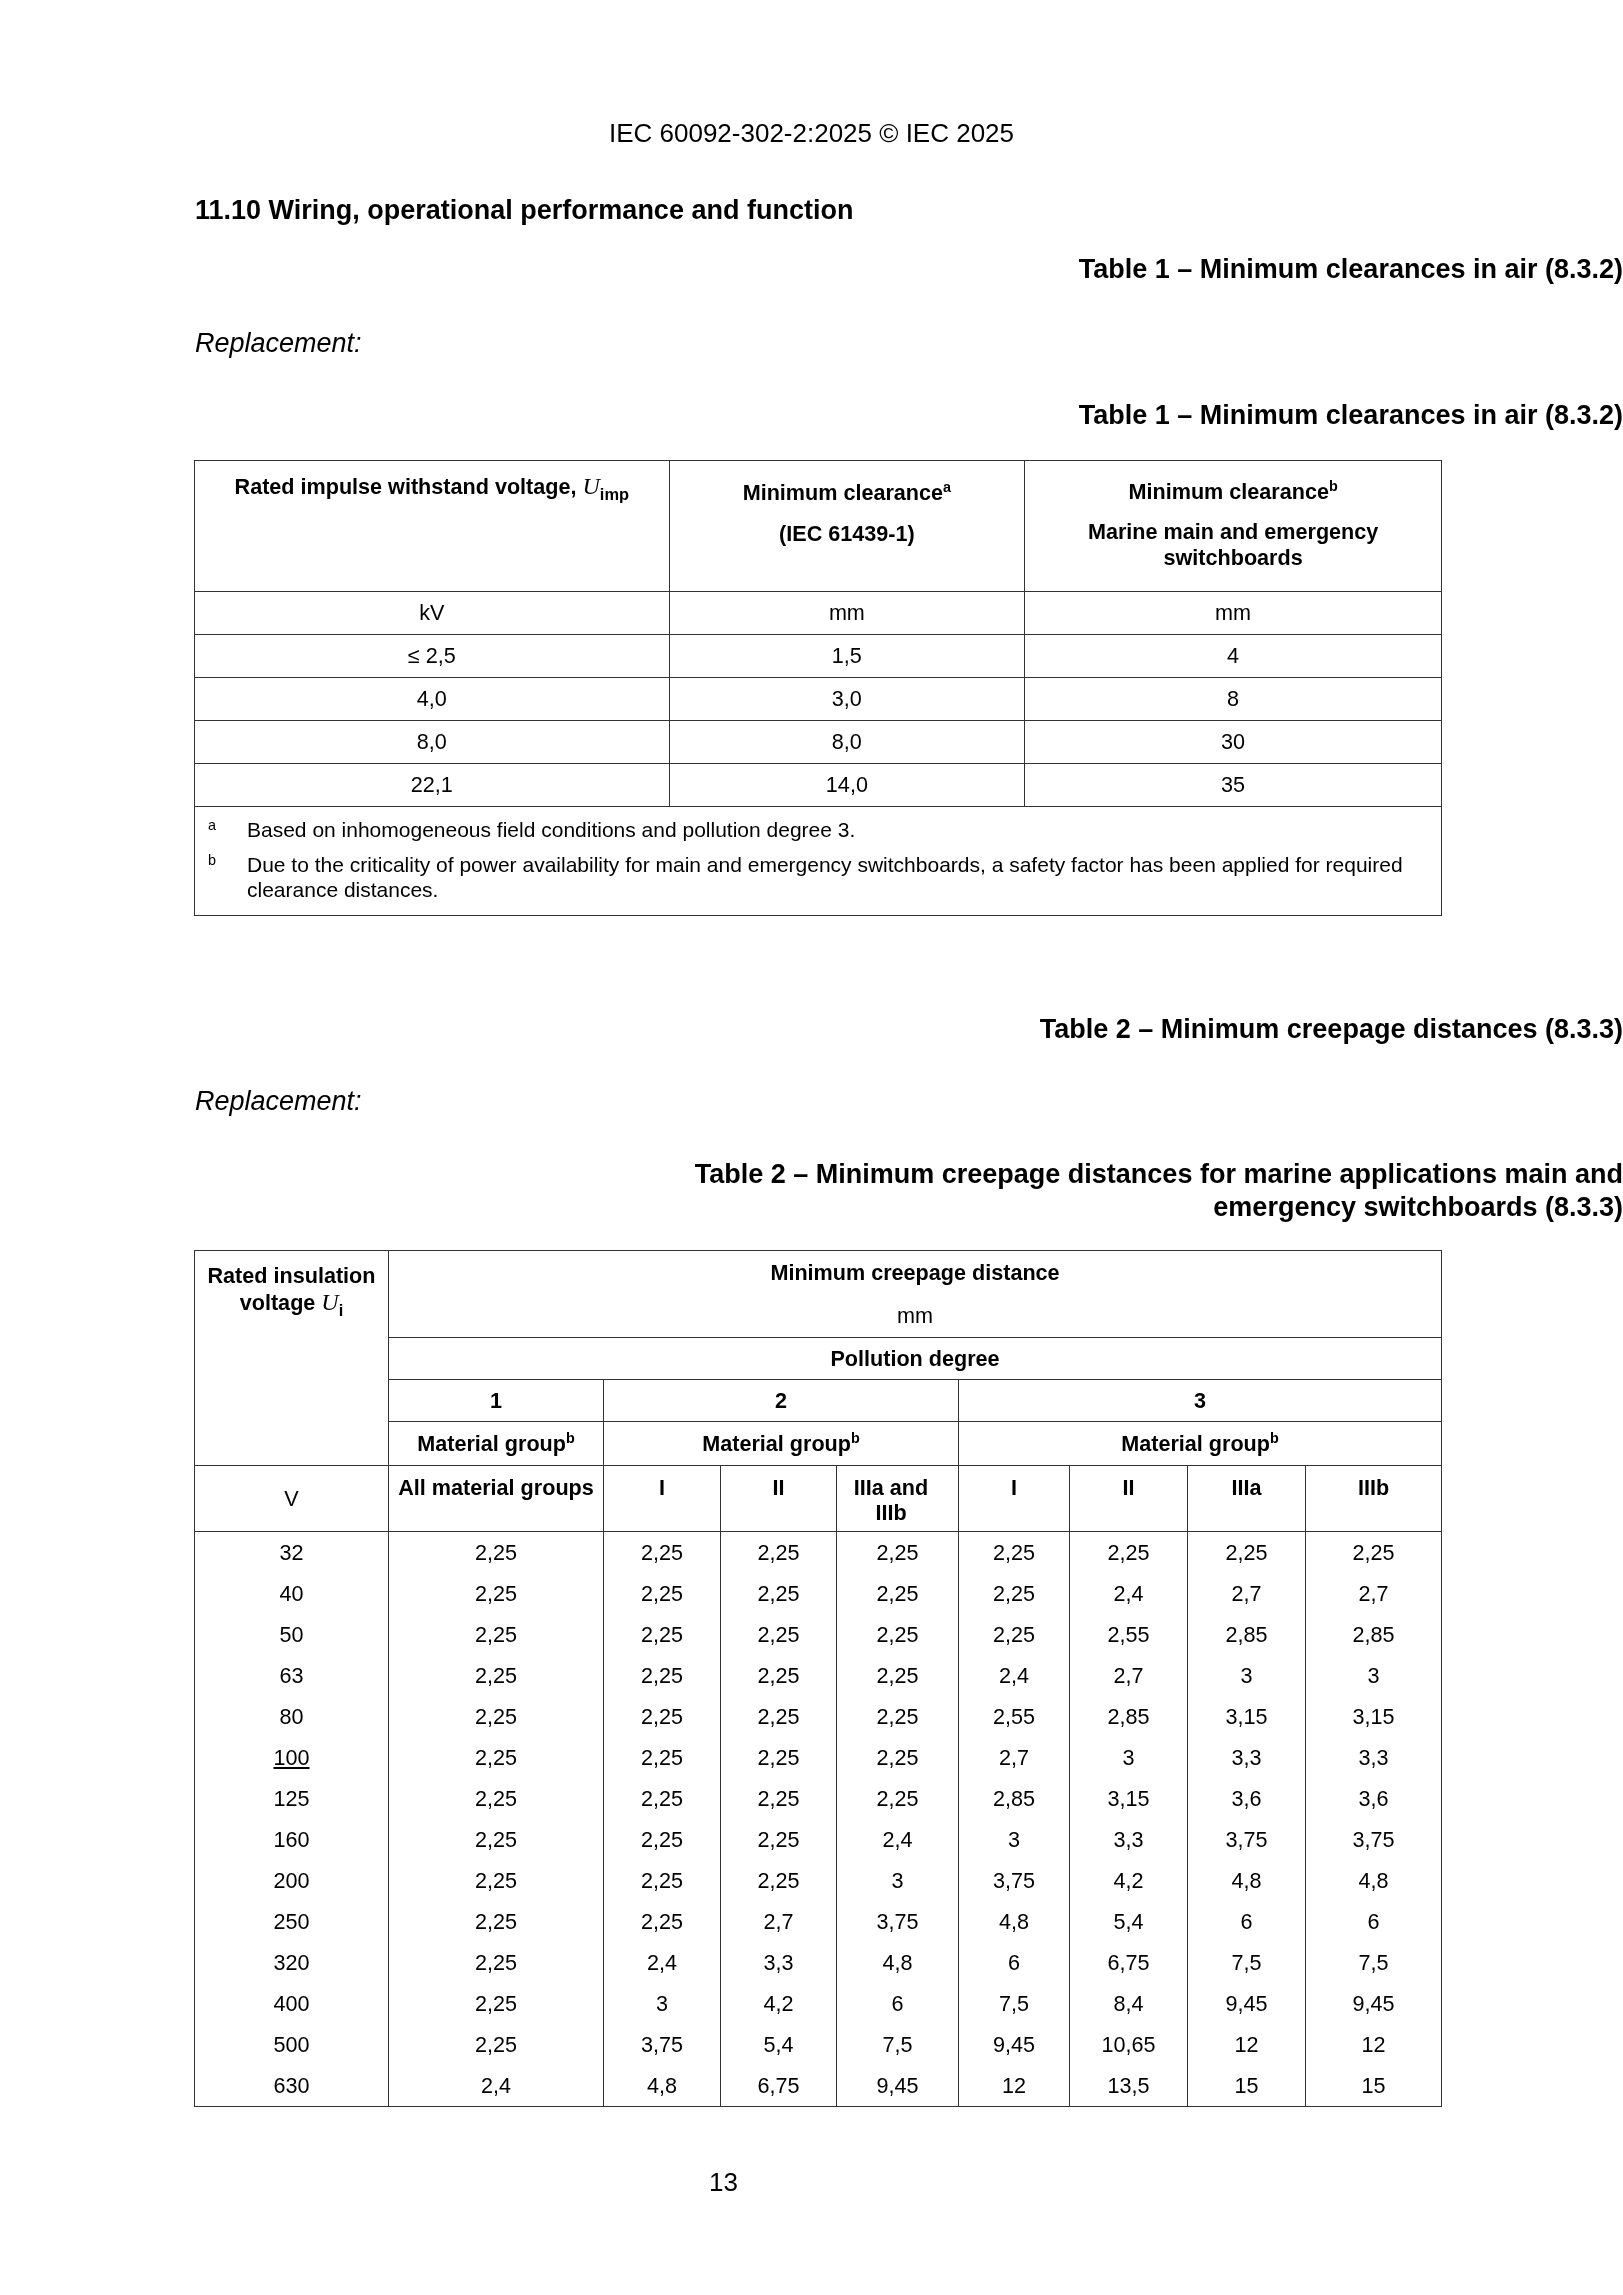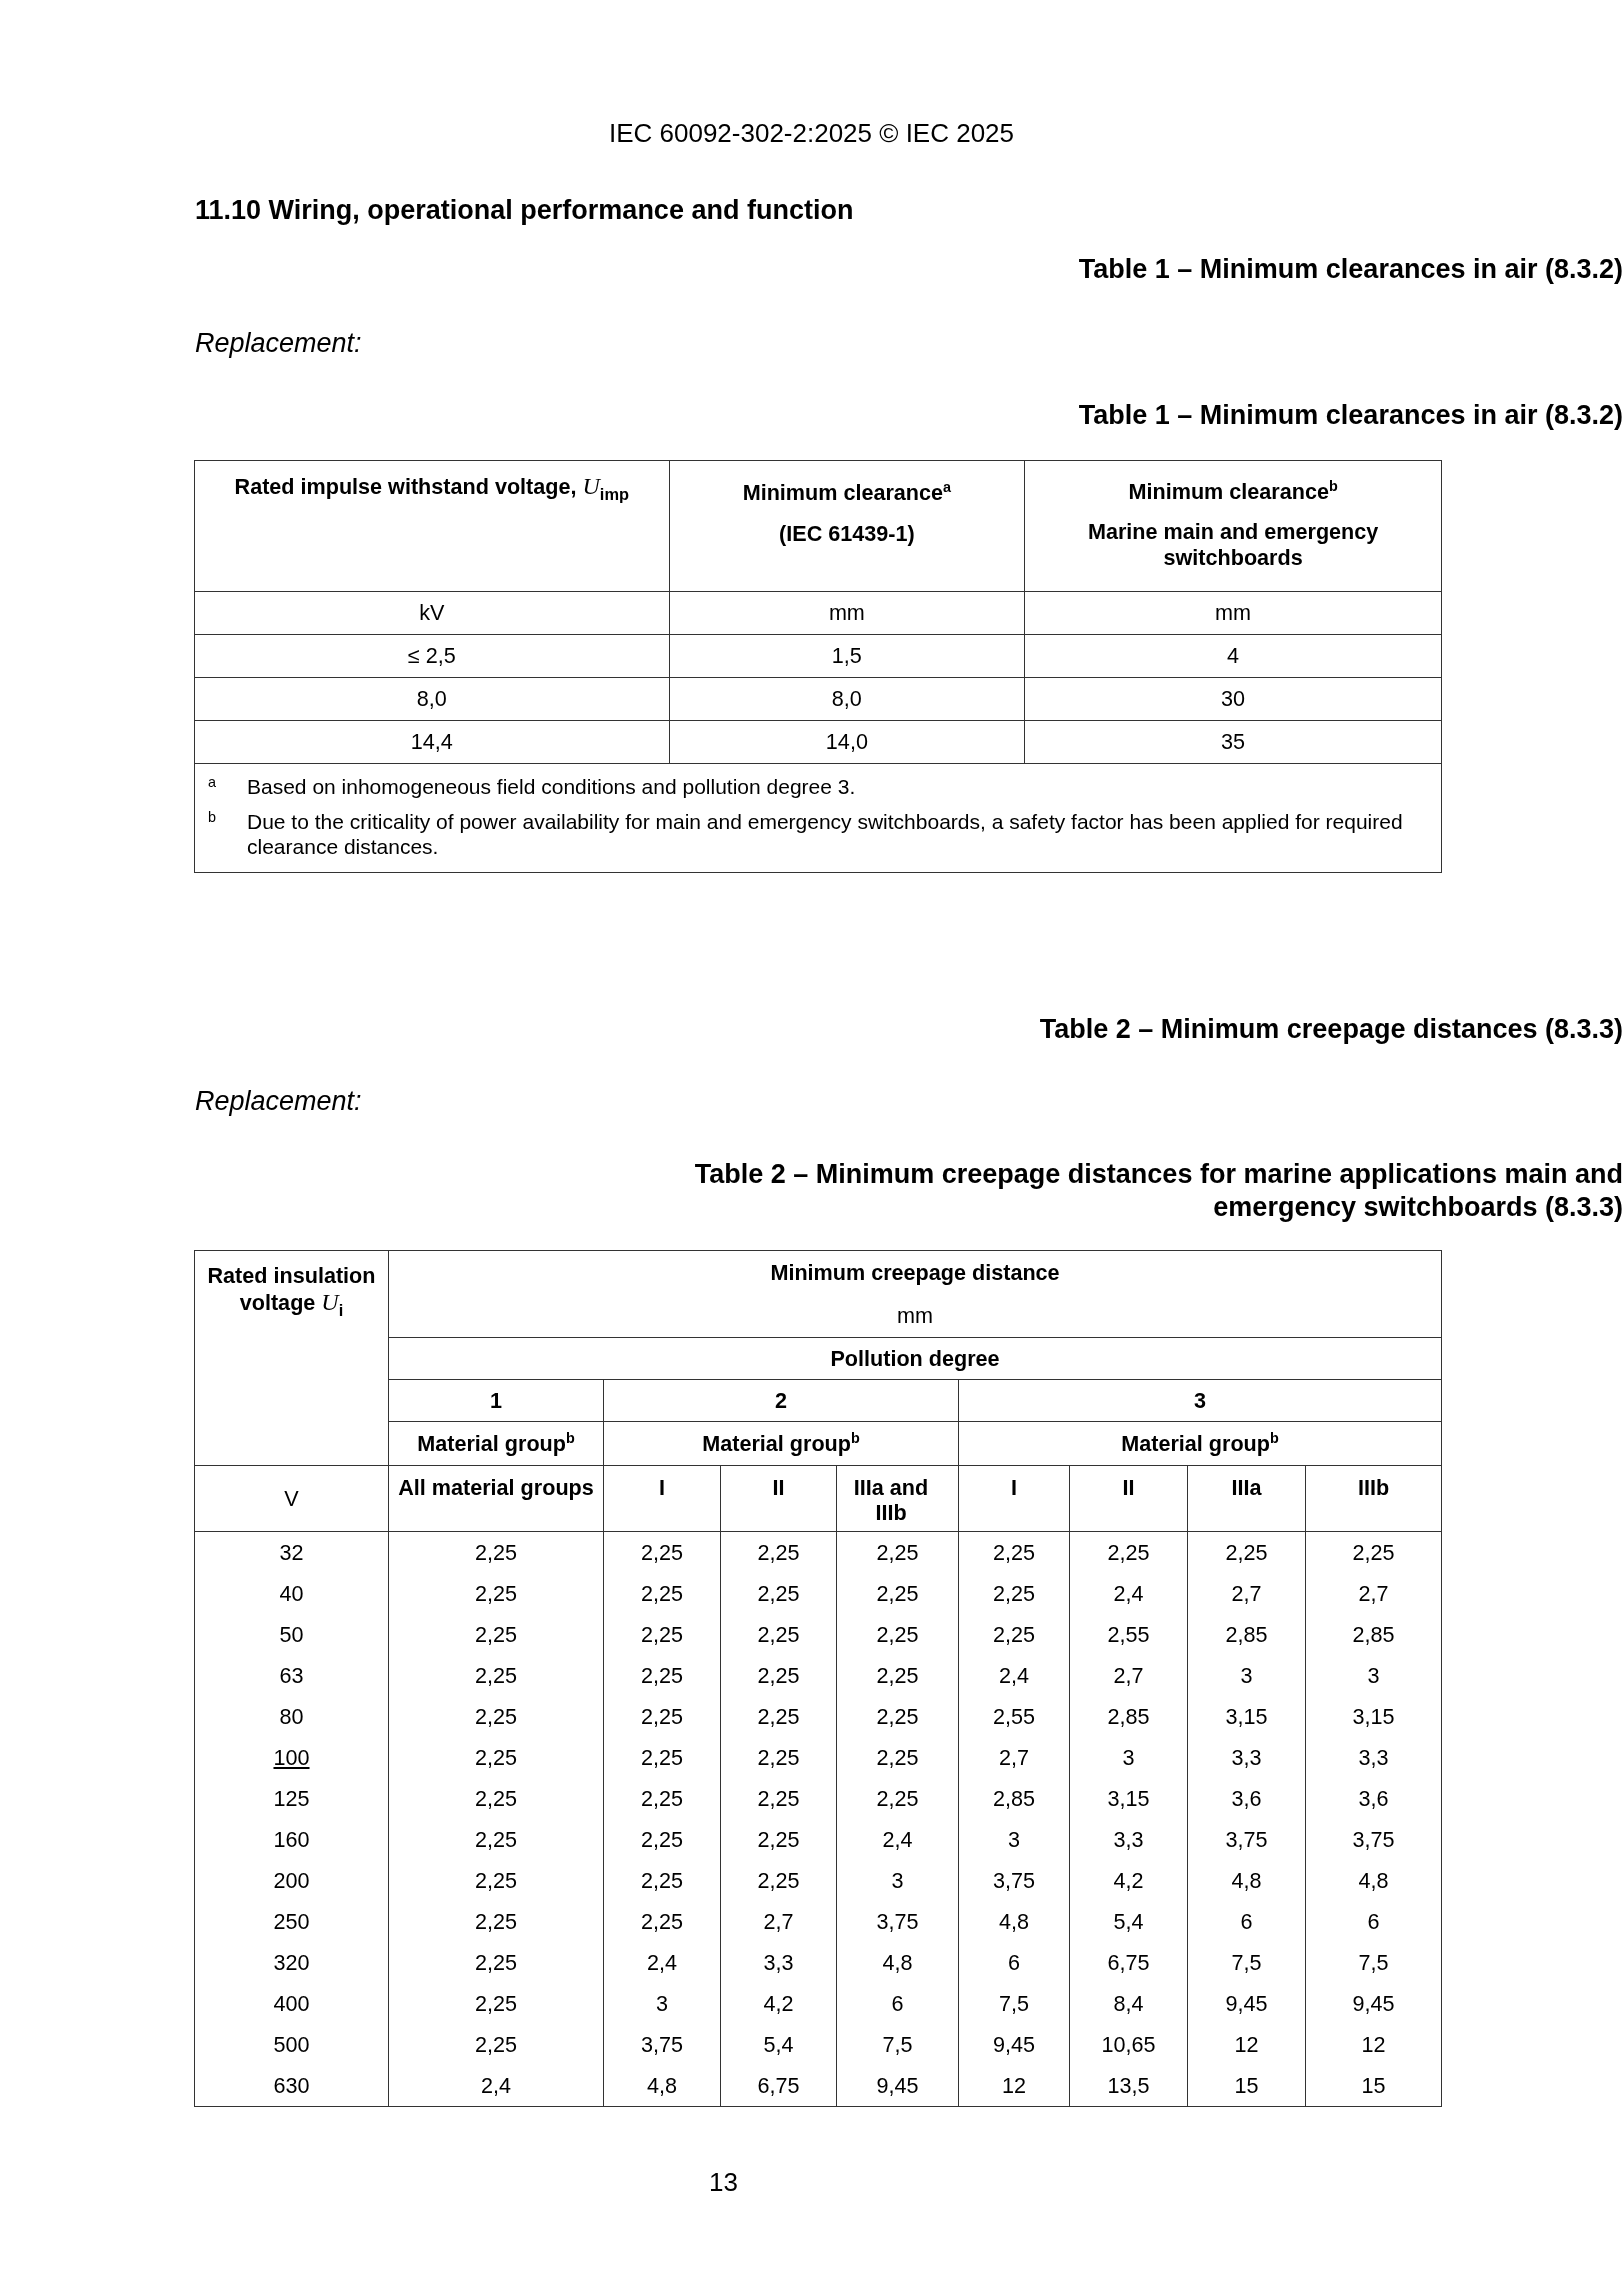--- a/index.html
+++ b/index.html
@@ -61,26 +61,31 @@
     <td style="height:37px; border-top:none;">kV</td>
     <td style="border-top:none;">mm</td>
     <td style="border-top:none;">mm</td>
   </tr>
   <tr>
         <td>≤ 2,5</td>
         <td>1,5</td>
         <td>4</td>
       </tr>
   <tr>
+        <td>4,0</td>
+        <td>3,0</td>
+        <td>8</td>
+      </tr>
+  <tr>
         <td>8,0</td>
         <td>8,0</td>
         <td>30</td>
       </tr>
   <tr>
-        <td>14,4</td>
+        <td>22,1</td>
         <td>14,0</td>
         <td>35</td>
       </tr>
   <tr>
     <td colspan="3" class="fn-cell">
       <div class="fn">
             <span class="mk">a</span>
             <span>Based on inhomogeneous field conditions and pollution degree 3.</span>
           </div>
       <div class="fn">

